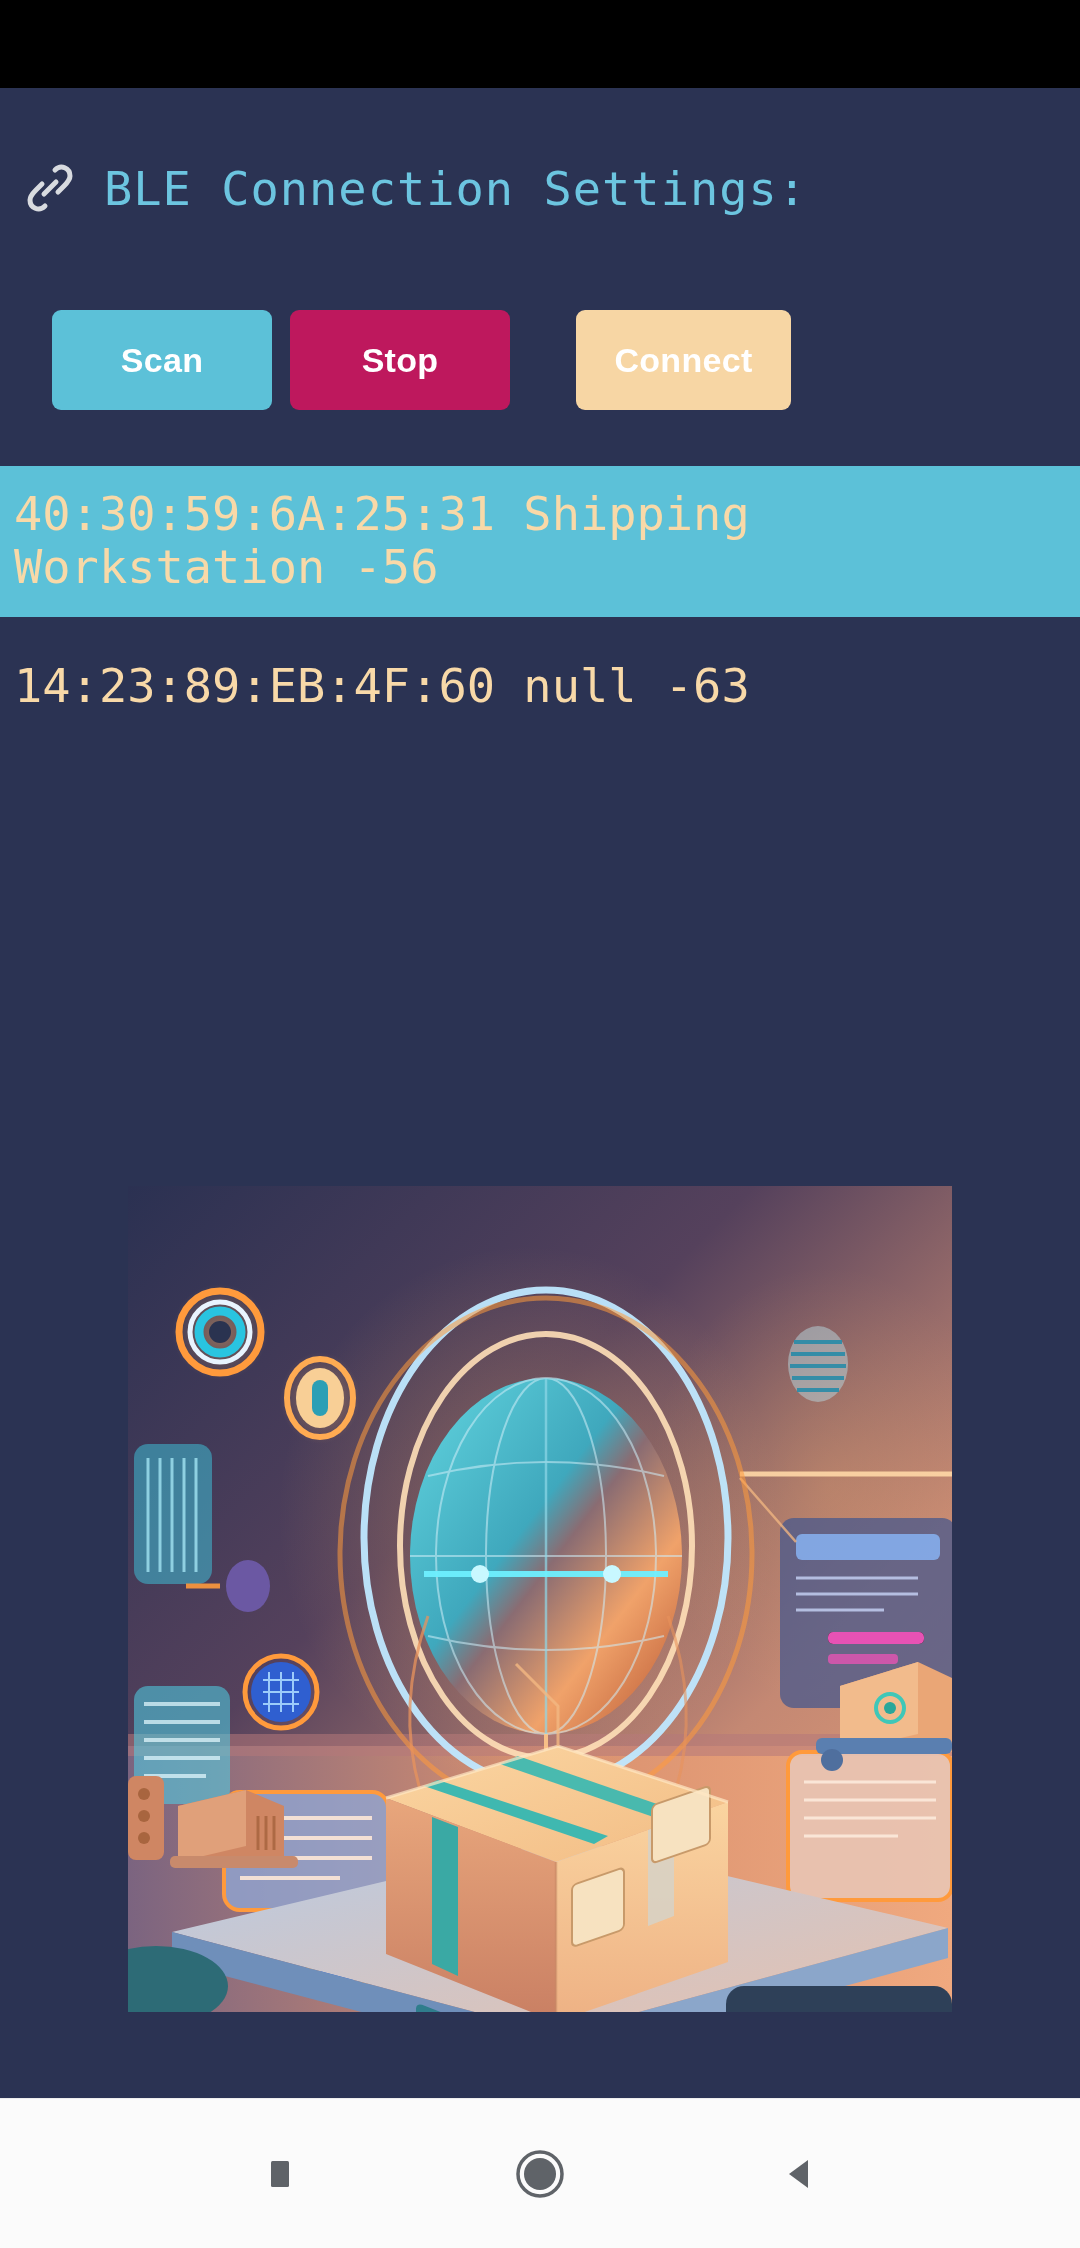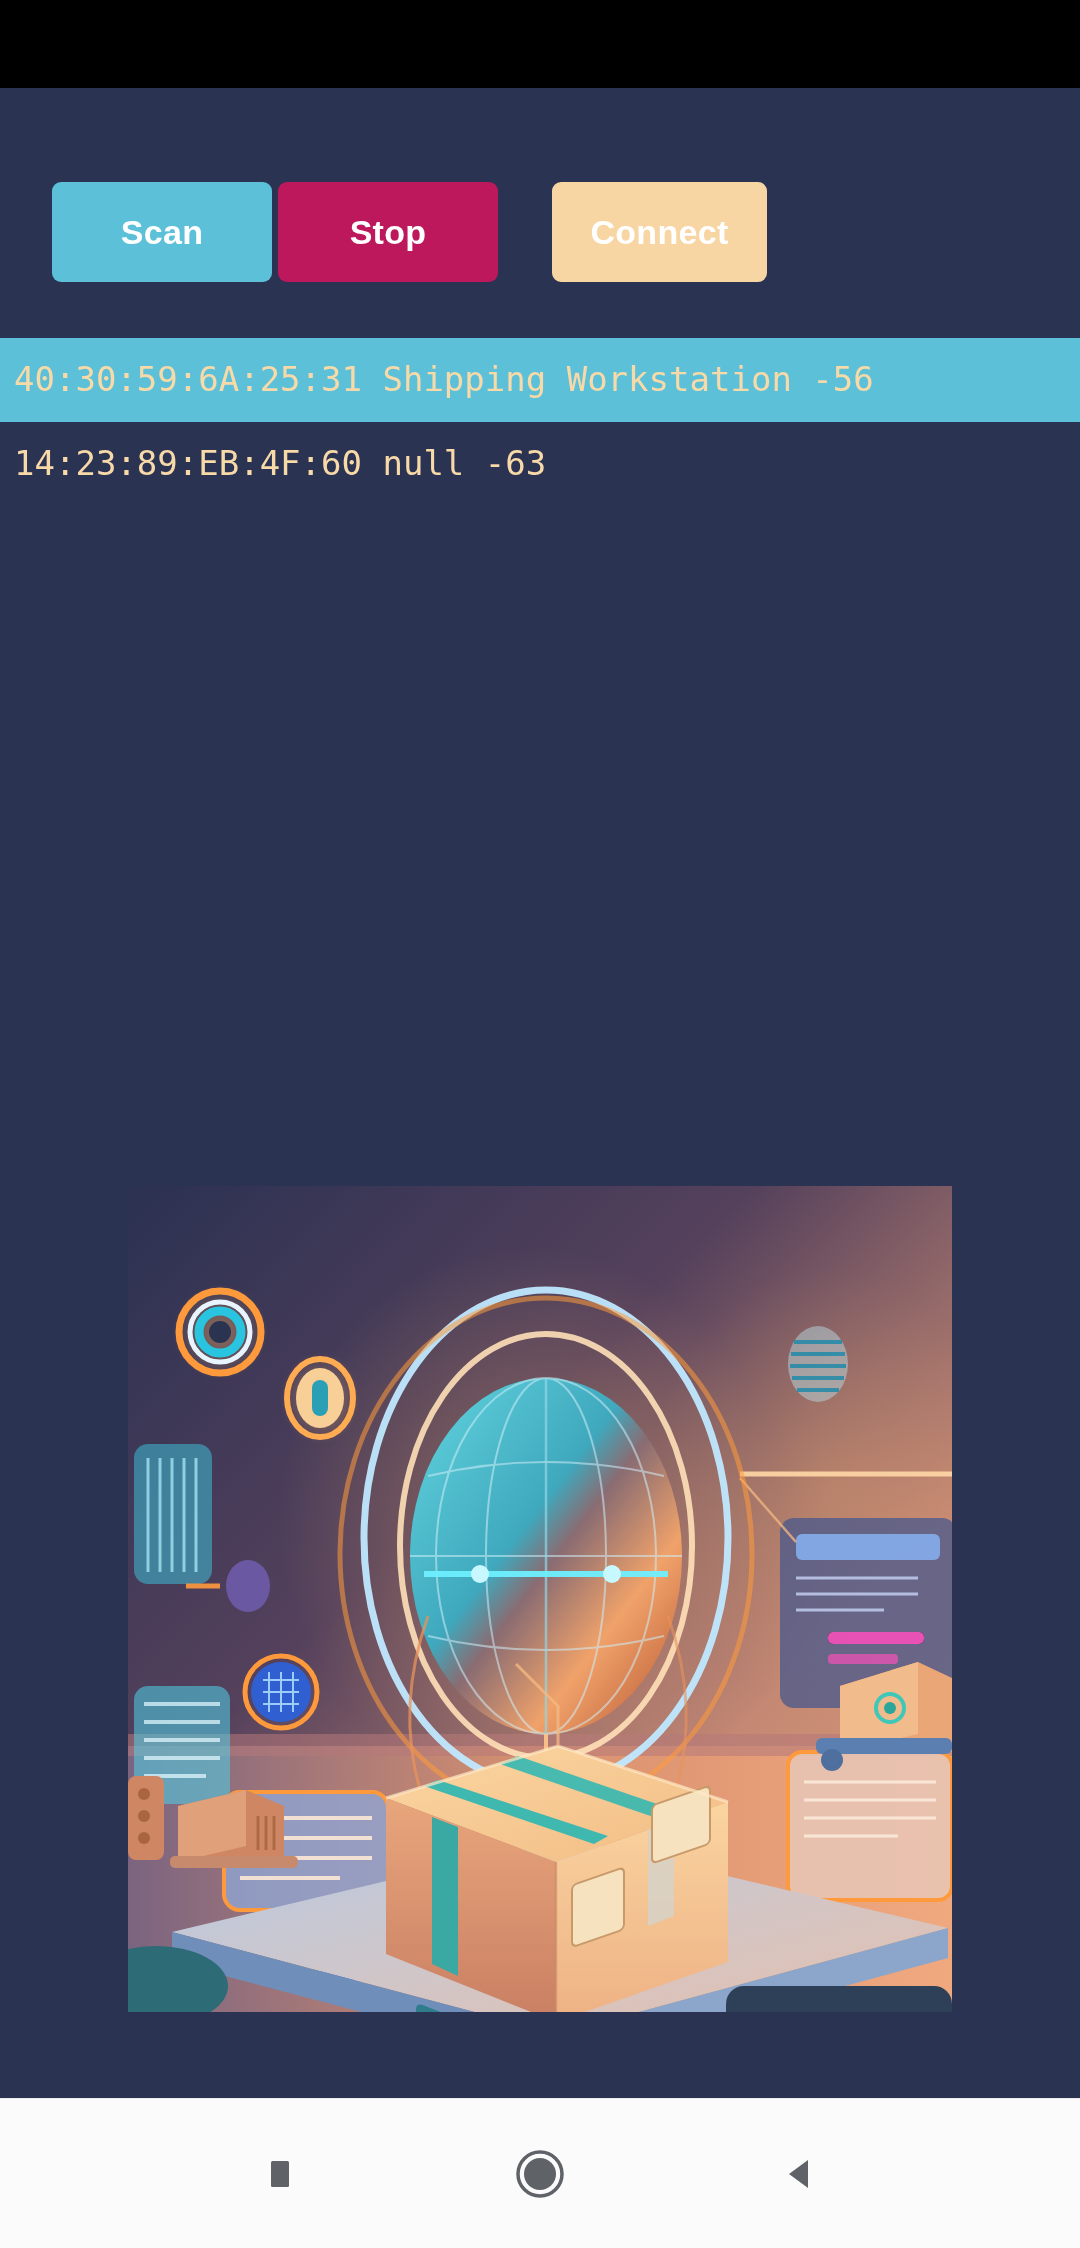--- a/index.html
+++ b/index.html
@@ -56,21 +56,21 @@
     font-size:47px;
     letter-spacing:1px;
     color:#6cc5e0;
     white-space:nowrap;
     line-height:1;
   }
 
   
   .button-row {
     display:flex;
-    gap:6px;
+    gap:18px;
     padding:94px 0 0 52px;
   }
   .btn {
     height:100px;
     border:none;
     border-radius:9px;
     color:#ffffff;
     font-family:"Liberation Sans", sans-serif;
     font-weight:bold;
     font-size:34px;
@@ -96,26 +96,27 @@
     line-height:1;
   }
 
   
   .device-list {
     margin-top:56px;
     width:100%;
   }
   .device-item {
     font-family:"DejaVu Sans Mono", monospace;
-    font-size:34px;
+    font-size:47px;
     line-height:1.12;
     color:#f8d9a8;
     padding:22px 18px 24px 14px;
     word-break:break-word;
     cursor:pointer;
+    margin-top:21px;
   }
   .device-item.selected {
     background:#5cc1d8;
     color:#f8d9a8;
   }
 
   
   .illustration-wrap {
     position:absolute;
     left:128px;
@@ -155,20 +156,32 @@
 </style>
 </head>
 <body>
 
 <div id="screen">
 
   <div class="status-bar"></div>
 
   <div class="app-body">
 
+    <div class="title-row">
+      <span class="link-icon">
+        <svg viewBox="0 0 56 56" xmlns="http://www.w3.org/2000/svg">
+          <g fill="none" stroke="#d8dbe0" stroke-width="5" stroke-linecap="round">
+            <path d="M33 10 C39 4, 48 8, 48 16 C48 20, 45 23, 42 26 L36 32"></path>
+            <path d="M23 46 C17 52, 8 48, 8 40 C8 36, 11 33, 14 30 L20 24"></path>
+            <path d="M22 34 L34 22"></path>
+          </g>
+        </svg>
+      </span>
+      <span class="page-title">BLE Connection Settings:</span>
+    </div>
 
     <div class="button-row">
       <button class="btn btn-scan">Scan</button>
       <button class="btn btn-stop">Stop</button>
       <button class="btn btn-connect">Connect</button>
     </div>
 
 
     <div class="device-list">
       <div class="device-item selected">40:30:59:6A:25:31 Shipping Workstation -56</div>

